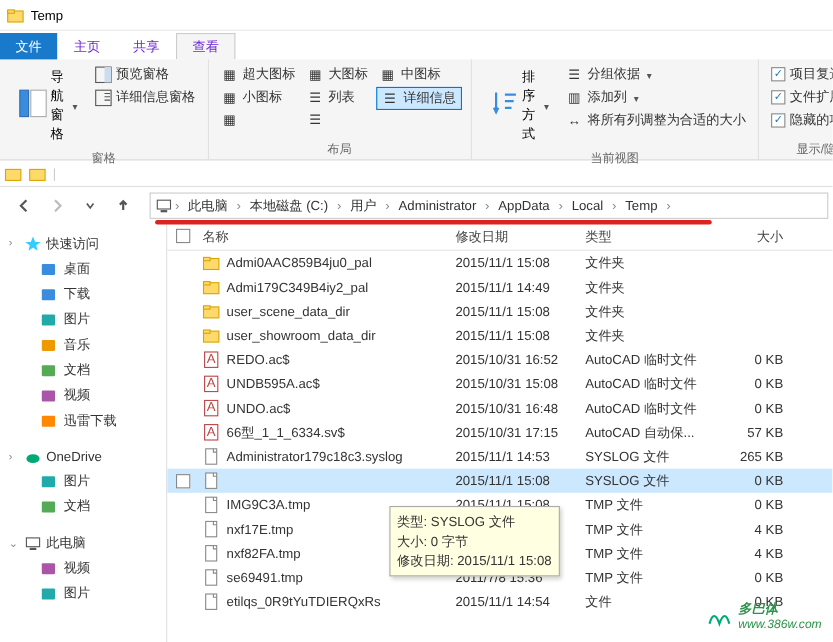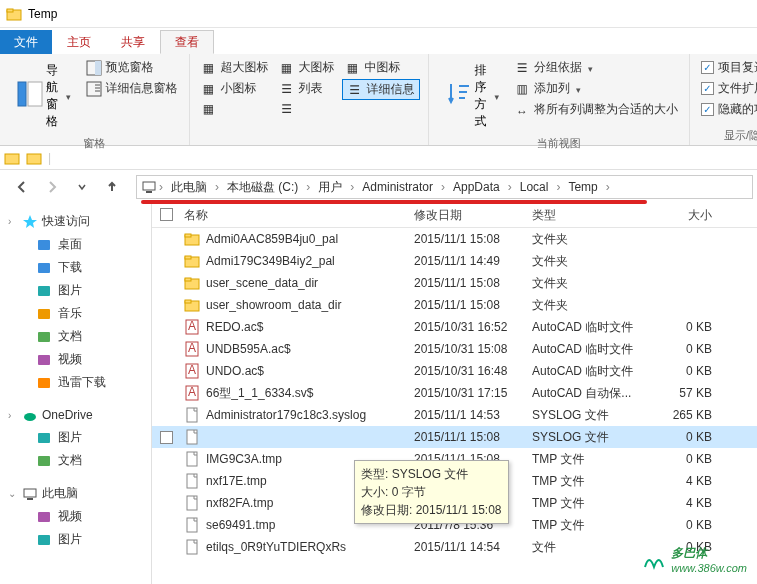--- a/index.html
+++ b/index.html
@@ -4,21 +4,21 @@
 <style>
 * { margin: 0; padding: 0; box-sizing: border-box; font-family: "Microsoft YaHei", "Segoe UI", sans-serif; font-size: 12px; }
 body { background: #fff; width: 757px; height: 584px; overflow: hidden; position: relative; }
 
 .titlebar { height: 28px; display: flex; align-items: center; background: #fff; border-bottom: 1px solid #e5e5e5; padding: 0 6px; }
 .titlebar .folder-icon { width: 16px; height: 16px; margin-right: 6px; }
 .titlebar .title { color: #000; }
 
 .tabs { height: 26px; display: flex; align-items: flex-end; background: #fff; }
 .tab-file { background: #1979ca; color: #fff; padding: 4px 14px; height: 24px; display: flex; align-items: center; }
-.tab { padding: 4px 14px; height: 24px; display: flex; align-items: center; color: #b91c1c; border: 1px solid transparent; }
+.tab { padding: 4px 14px; height: 24px; display: flex; align-items: center; color: #6d28d9; border: 1px solid transparent; }
 .tab.active { border: 1px solid #ccc; border-bottom-color: #f5f5f5; background: #f5f5f5; }
 
 .ribbon { height: 92px; background: #f5f5f5; border-bottom: 1px solid #d0d0d0; display: flex; }
 .ribbon-group { border-right: 1px solid #e0e0e0; padding: 4px 8px 2px 8px; display: flex; flex-direction: column; justify-content: space-between; }
 .ribbon-group-label { text-align: center; color: #666; font-size: 11px; margin-top: 2px; }
 .rg-body { display: flex; gap: 4px; flex: 1; }
 .rg-col { display: flex; flex-direction: column; gap: 2px; }
 .rg-item { display: flex; align-items: center; gap: 4px; padding: 1px 3px; color: #333; white-space: nowrap; }
 .rg-item .ico { width: 16px; height: 16px; display: inline-flex; align-items: center; justify-content: center; }
 .rg-big { display: flex; flex-direction: row; align-items: center; justify-content: center; padding: 4px 8px; gap: 2px; }
@@ -164,20 +164,21 @@
         <div class="rg-item">
             <span class="ico">▦</span>
             <span>中图标</span>
           </div>
         <div class="rg-item highlight-box">
             <span class="ico">☰</span>
             <span>详细信息</span>
           </div>
       </div>
     </div>
+    <div class="ribbon-group-label">布局</div>
   </div>
 
   <div class="ribbon-group">
     <div class="rg-body">
       <div class="rg-big">
         <span class="ico">
             <svg width="28" height="28">
               <path d="M6 4 L6 20 M4 18 L6 22 L8 18 M14 6 L24 6 M14 12 L22 12 M14 18 L20 18" stroke="#3a8dde" stroke-width="2" fill="none"></path>
             </svg>
           </span>

